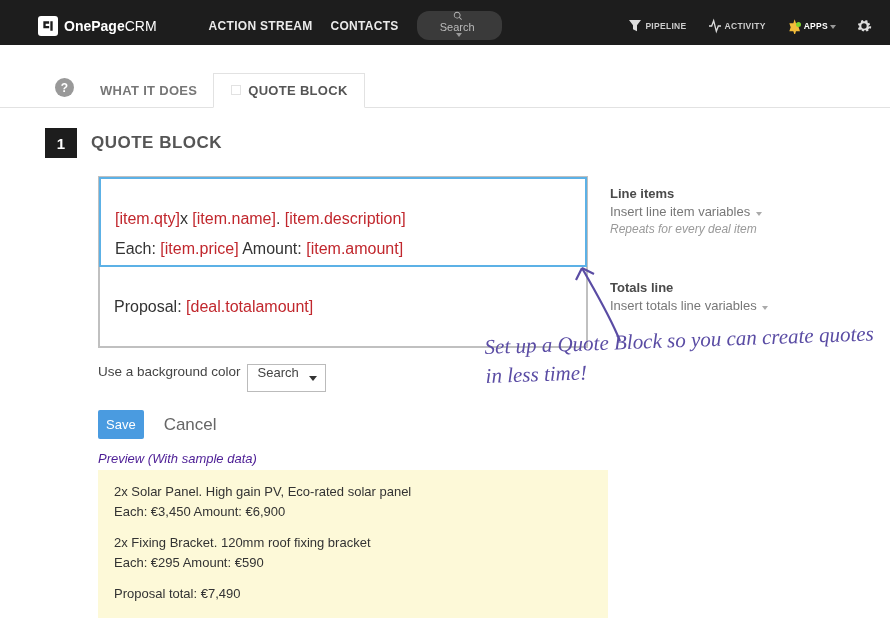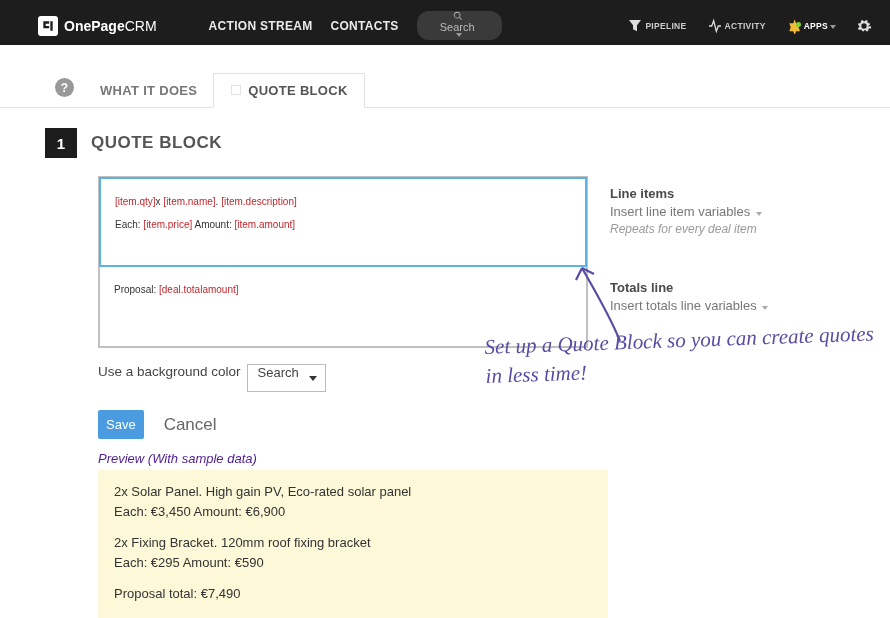--- a/index.html
+++ b/index.html
@@ -42,21 +42,21 @@
     .edit-row { display:flex; gap:22px; align-items:flex-start;}
     .edit-col { width:490px; }
     .side-col { padding-top:10px; font-size:13px; }
     .side-heading { font-weight:700; color:#4a4a4a; font-size:13px;}
     .side-link { color:#777; font-size:13px; margin-top:3px;}
     .side-link .caret-sm { border-top-color:#aaa;}
     .side-note { color:#9a9a9a; font-style:italic; font-size:12px; margin-top:3px;}
     .side-block2 { margin-top:44px; }
 
     .framed { border:1px solid #c0c0c0; }
-    .editor-box { border:2px solid #5cb1e6; padding:17px 14px; height:90px; font-size:10px;}
+    .editor-box { border:2px solid #5cb1e6; padding:31px 14px; height:90px; font-size:16px;}
     .editor-box.two { border:1px solid #c0c0c0; border-top:none; height:80px;}
     .var { color:#c1272d; }
     .plain { color:#333;}
 
     .bg-row { margin-top:16px; display:flex; align-items:flex-start; gap:6px; font-size:13.5px; color:#444;}
     .select { border:1px solid #bbb; height:28px; padding:0 26px 0 10px; font-size:13px; background:#fff; position:relative;}
     .select::after { content:""; position:absolute; right:8px; top:11px; width:0;height:0;border-left:4px solid transparent;border-right:4px solid transparent;border-top:5px solid #333;}
 
     .btn-row { margin-top:18px; display:flex; align-items:center; gap:20px;}
     .btn-save { background:#4a9be0; color:#fff; border:none; padding:7px 8px; font-size:13px; border-radius:2px;}

